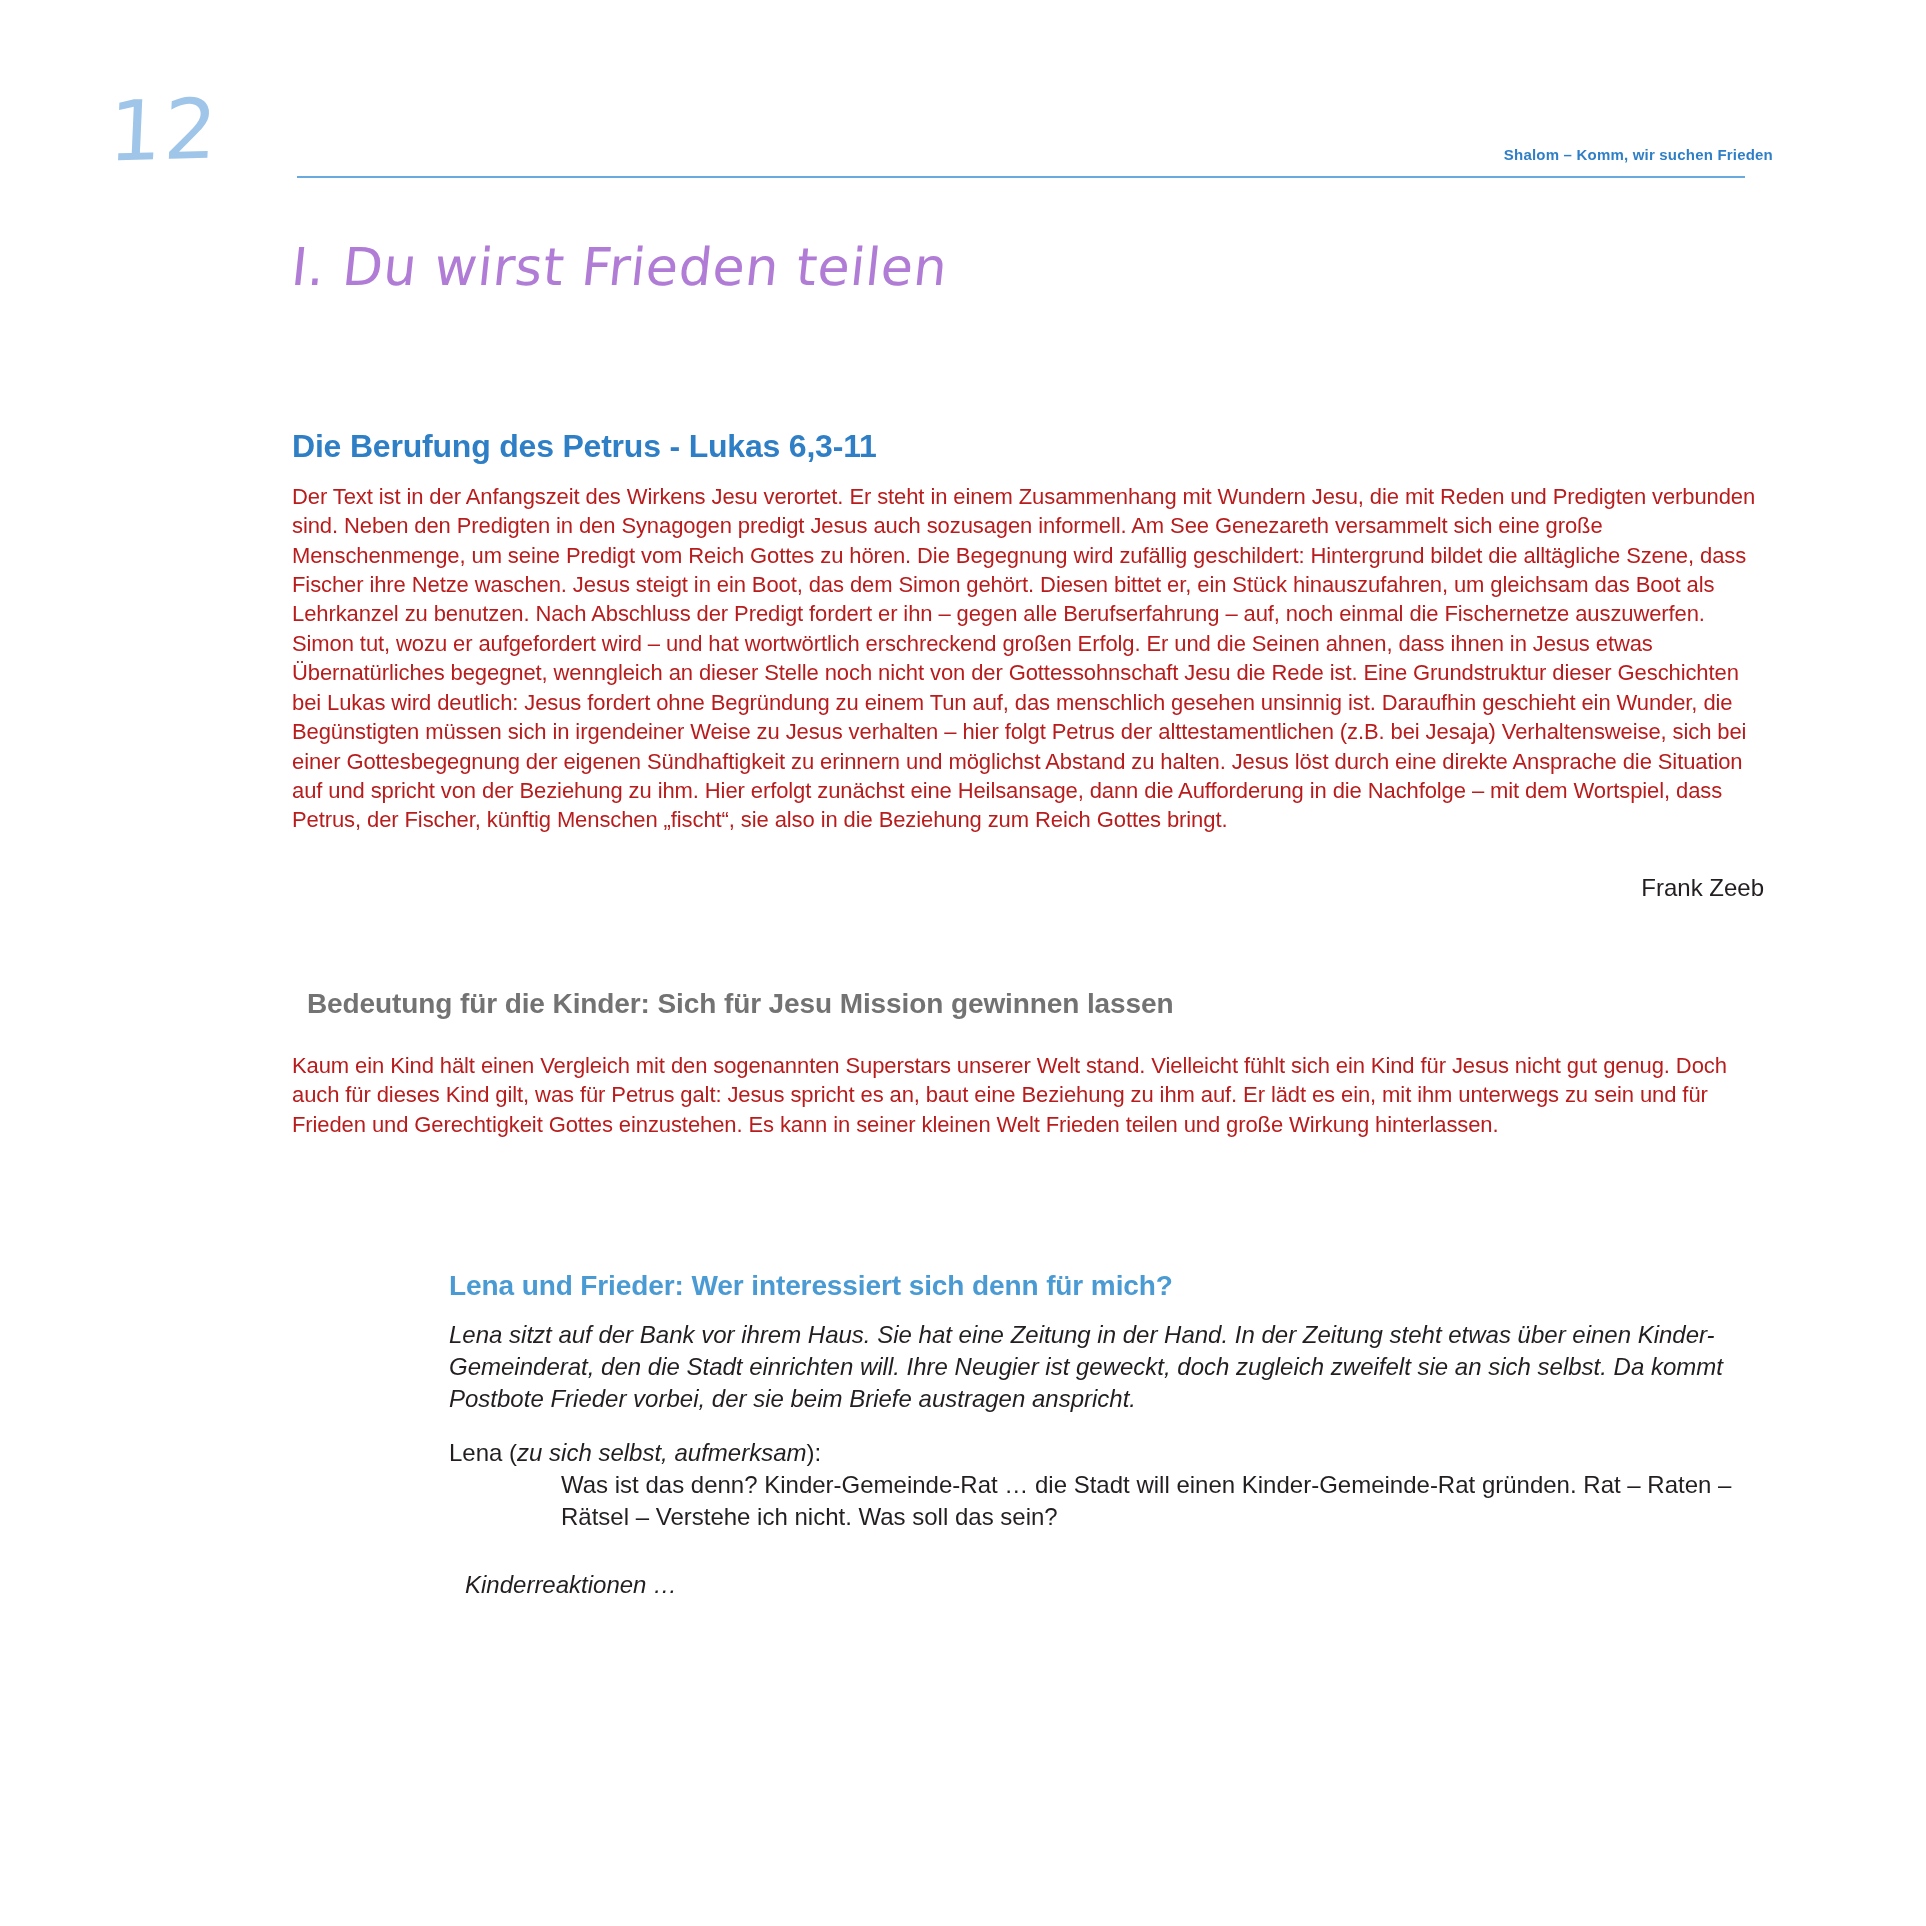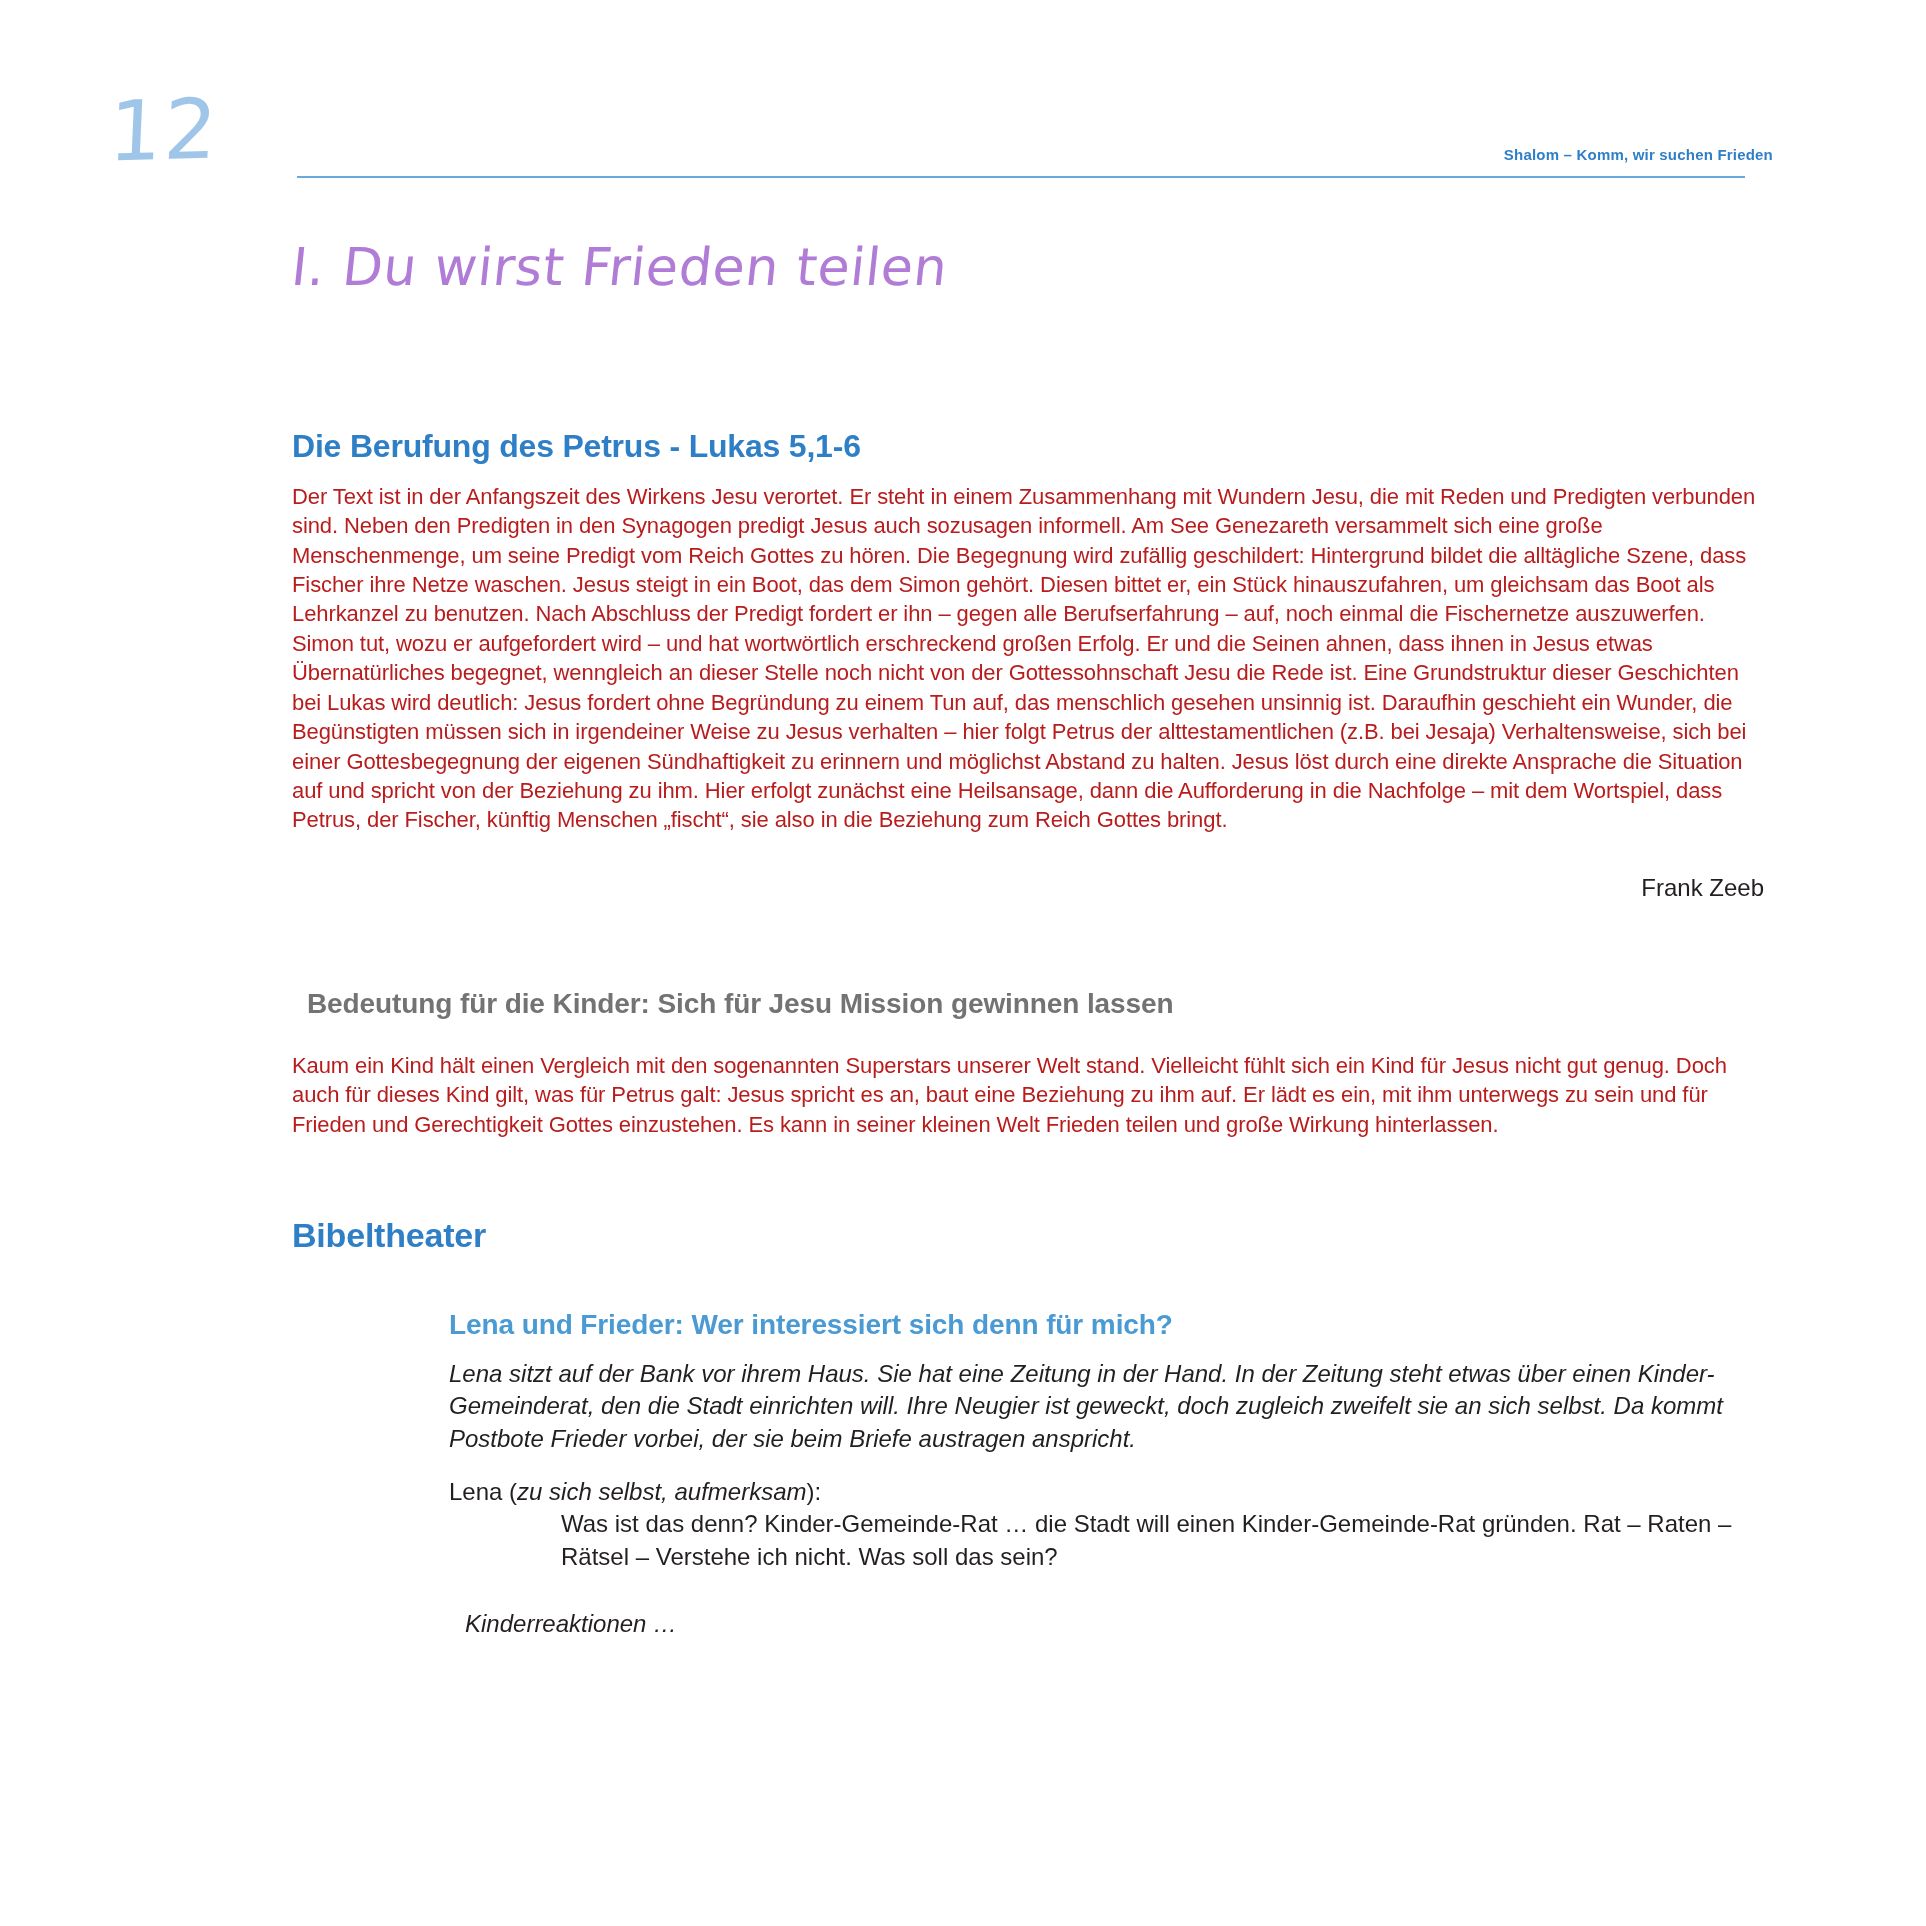--- a/index.html
+++ b/index.html
@@ -170,39 +170,38 @@
     <div class="page-number">12</div>
     <div class="header-rule"></div>
     <div class="header-title">Shalom – Komm, wir suchen Frieden</div>
   </div>
 
   <div class="chapter-title">I. Du wirst Frieden teilen</div>
 
   <div class="content">
 
     <div>
-      <h2 class="sect">Die Berufung des Petrus - Lukas 5,1-6</h2>
+      <h2 class="sect">Die Berufung des Petrus - Lukas 6,3-11</h2>
       <div style="height:17px"></div>
       <p class="body">Der Text ist in der Anfangszeit des Wirkens Jesu verortet. Er steht in einem Zusammenhang mit Wundern Jesu, die mit Reden und Predigten verbunden sind. Neben den Predigten in den Synagogen predigt Jesus auch sozusagen informell. Am See Genezareth versammelt sich eine große Menschenmenge, um seine Predigt vom Reich Gottes zu hören. Die Begegnung wird zufällig geschildert: Hintergrund bildet die alltägliche Szene, dass Fischer ihre Netze waschen. Jesus steigt in ein Boot, das dem Simon gehört. Diesen bittet er, ein Stück hinauszufahren, um gleichsam das Boot als Lehrkanzel zu benutzen. Nach Abschluss der Predigt fordert er ihn – gegen alle Berufserfahrung – auf, noch einmal die Fischernetze auszuwerfen. Simon tut, wozu er aufgefordert wird – und hat wortwörtlich erschreckend großen Erfolg. Er und die Seinen ahnen, dass ihnen in Jesus etwas Übernatürliches begegnet, wenngleich an dieser Stelle noch nicht von der Gottessohnschaft Jesu die Rede ist. Eine Grundstruktur dieser Geschichten bei Lukas wird deutlich: Jesus fordert ohne Begründung zu einem Tun auf, das menschlich gesehen unsinnig ist. Daraufhin geschieht ein Wunder, die Begünstigten müssen sich in irgendeiner Weise zu Jesus verhalten – hier folgt Petrus der alttestamentlichen (z.B. bei Jesaja) Verhaltensweise, sich bei einer Gottesbegegnung der eigenen Sündhaftigkeit zu erinnern und möglichst Abstand zu halten. Jesus löst durch eine direkte Ansprache die Situation auf und spricht von der Beziehung zu ihm. Hier erfolgt zunächst eine Heilsansage, dann die Aufforderung in die Nachfolge – mit dem Wortspiel, dass Petrus, der Fischer, künftig Menschen „fischt“, sie also in die Beziehung zum Reich Gottes bringt.</p>
       <div style="height:27px"></div>
       <p class="author">Frank Zeeb</p>
     </div>
 
     <div style="height:58px"></div>
 
     <div>
       <h3 class="subsect">Bedeutung für die Kinder: Sich für Jesu Mission gewinnen lassen</h3>
       <div style="height:15.4px"></div>
       <p class="body">Kaum ein Kind hält einen Vergleich mit den sogenannten Superstars unserer Welt stand. Vielleicht fühlt sich ein Kind für Jesus nicht gut genug. Doch auch für dieses Kind gilt, was für Petrus galt: Jesus spricht es an, baut eine Beziehung zu ihm auf. Er lädt es ein, mit ihm unterwegs zu sein und für Frieden und Gerechtigkeit Gottes einzustehen. Es kann in seiner kleinen Welt Frieden teilen und große Wirkung hinterlassen.</p>
     </div>
 
     <div style="height:77px"></div>
 
     <div>
-      <h2 class="sect big">Bibeltheater</h2>
       <div style="height:54px"></div>
 
       <div class="scene">
         <h4>Lena und Frieder: Wer interessiert sich denn für mich?</h4>
         <div style="height:17px"></div>
         <p class="stage">Lena sitzt auf der Bank vor ihrem Haus. Sie hat eine Zeitung in der Hand. In der Zeitung steht etwas über einen Kinder-Gemeinderat, den die Stadt einrichten will. Ihre Neugier ist geweckt, doch zugleich zweifelt sie an sich selbst. Da kommt Postbote Frieder vorbei, der sie beim Briefe austragen anspricht.</p>
         <div style="height:21.6px"></div>
         <p class="speech"><span>Lena</span> (<span class="it">zu sich selbst, aufmerksam</span>):</p>
         <p class="speech-lines">Was ist das denn? Kinder-Gemeinde-Rat … die Stadt will einen Kinder-Gemeinde-Rat gründen. Rat – Raten – Rätsel – Verstehe ich nicht. Was soll das sein?</p>
         <div style="height:21.6px"></div>

